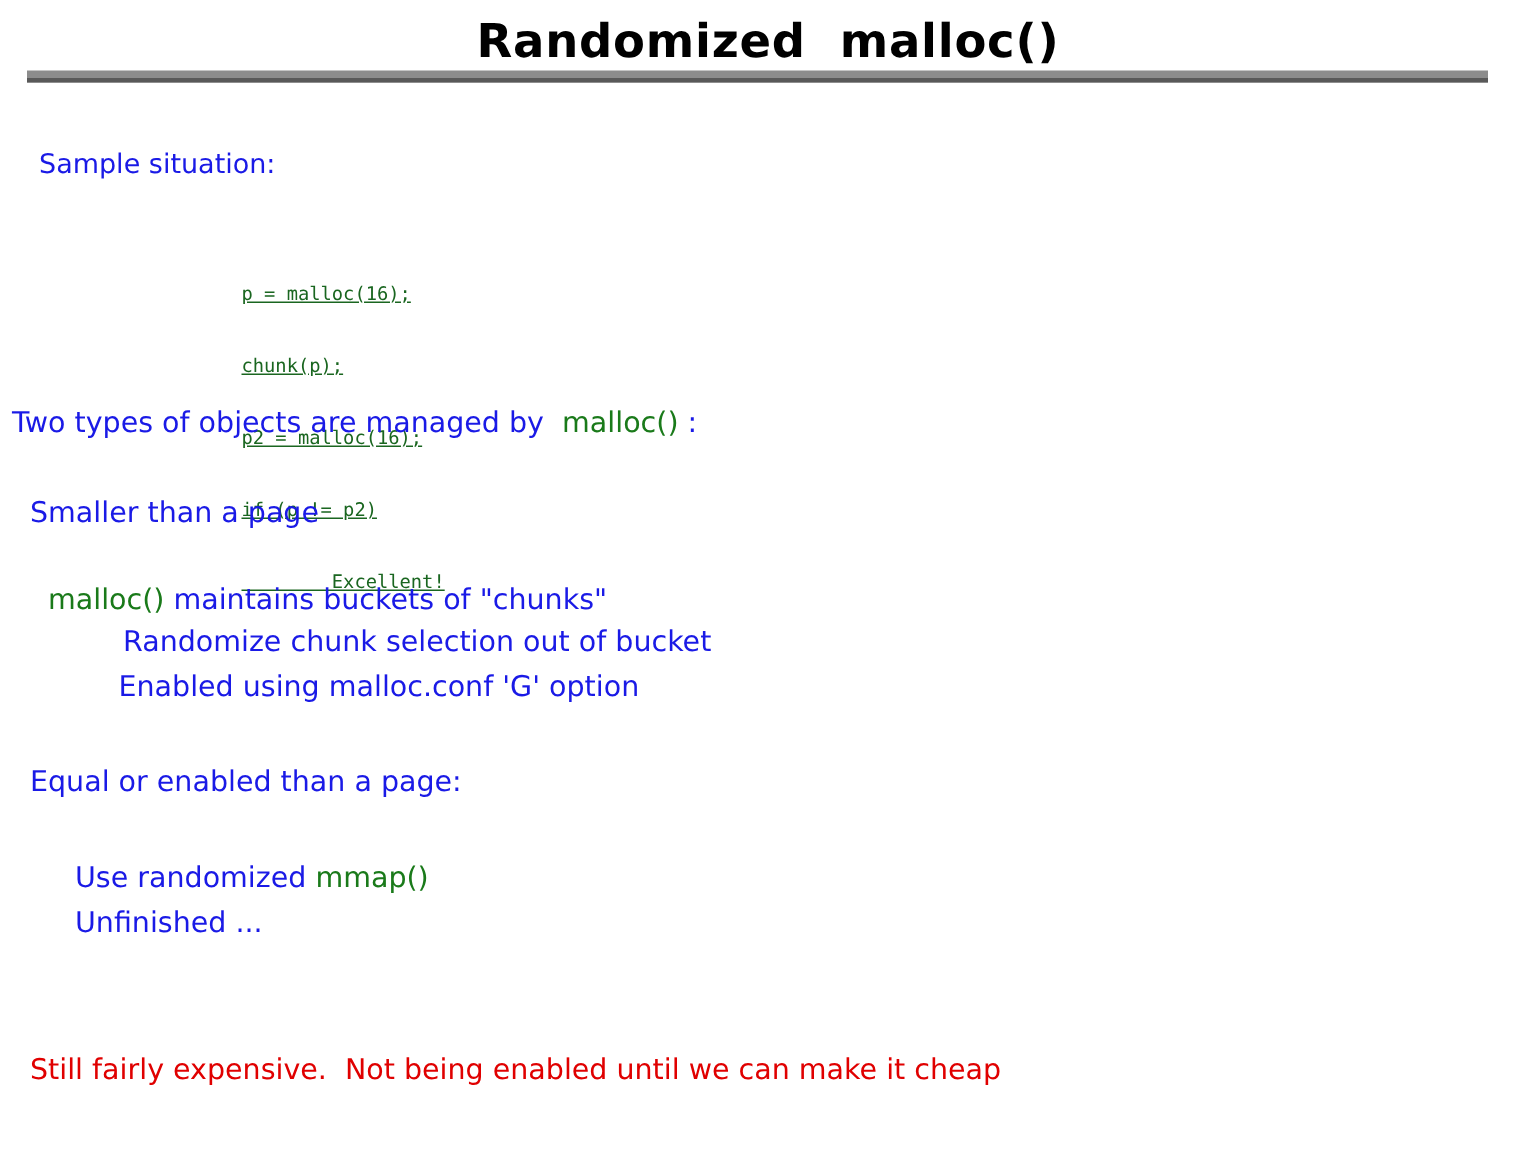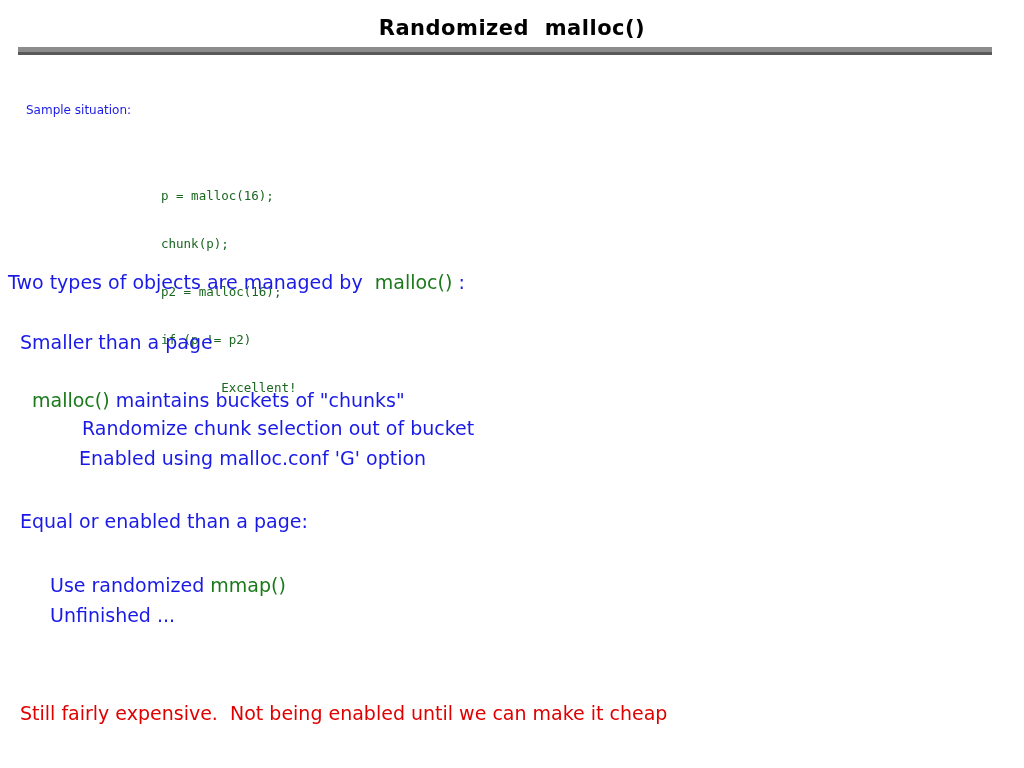--- a/index.html
+++ b/index.html
@@ -18,21 +18,21 @@
   }
 
   
   .slide-title {
     position: absolute;
     top: 13px;
     left: 0;
     width: 1024px;
     text-align: center;
     font-family: "DejaVu Sans", sans-serif;
-    font-size: 21px;
+    font-size: 31px;
     font-weight: bold;
     letter-spacing: 0.5px;
     color: #000000;
     line-height: 30px;
     white-space: pre;
   }
 
   
   .title-rule {
     position: absolute;
@@ -50,21 +50,21 @@
     font-family: "DejaVu Sans", sans-serif;
     font-size: 19px;
     line-height: 24px;
     white-space: pre;
     color: #1a1ae6;
   }
   .line.blue  { color: #1a1ae6; }
   .line.red   { color: #e00000; }
   .tok-green  { color: #1a7a1a; }
 
-  .sample-label { left: 26px;  top: 98px;  font-size: 12px; }
+  .sample-label { left: 26px;  top: 98px;  font-size: 18px; }
   .two-types    { left: 8px;  top: 270px; }
   .smaller      { left: 20px;  top: 330px; }
   .maintains    { left: 32px;  top: 388px; }
   .randomize    { left: 50px;  top: 416px; margin-left: 32px; }
   .enabled      { left: 50px;  top: 446px; margin-left: 29px; }
   .equal        { left: 20px;  top: 509px; }
   .use-mmap     { left: 50px;  top: 573px; }
   .unfinished   { left: 50px;  top: 603px; }
   .still-exp    { left: 20px;  top: 701px; }
 
@@ -72,21 +72,21 @@
   .code-block {
     position: absolute;
     left: 161px;
     top: 156px;
     font-family: "DejaVu Sans Mono", monospace;
     font-size: 12.5px;
     line-height: 16px;
     color: #1a6620;
     white-space: pre;
   }
-  .code-line { white-space: pre; }
+  .code-line { white-space: pre; text-decoration: underline; }
 </style>
 </head>
 <body>
 
 <div class="slide-title">Randomized  malloc()</div>
 
 <div class="title-rule"></div>
 
 <div class="line blue sample-label">Sample situation:</div>
 

